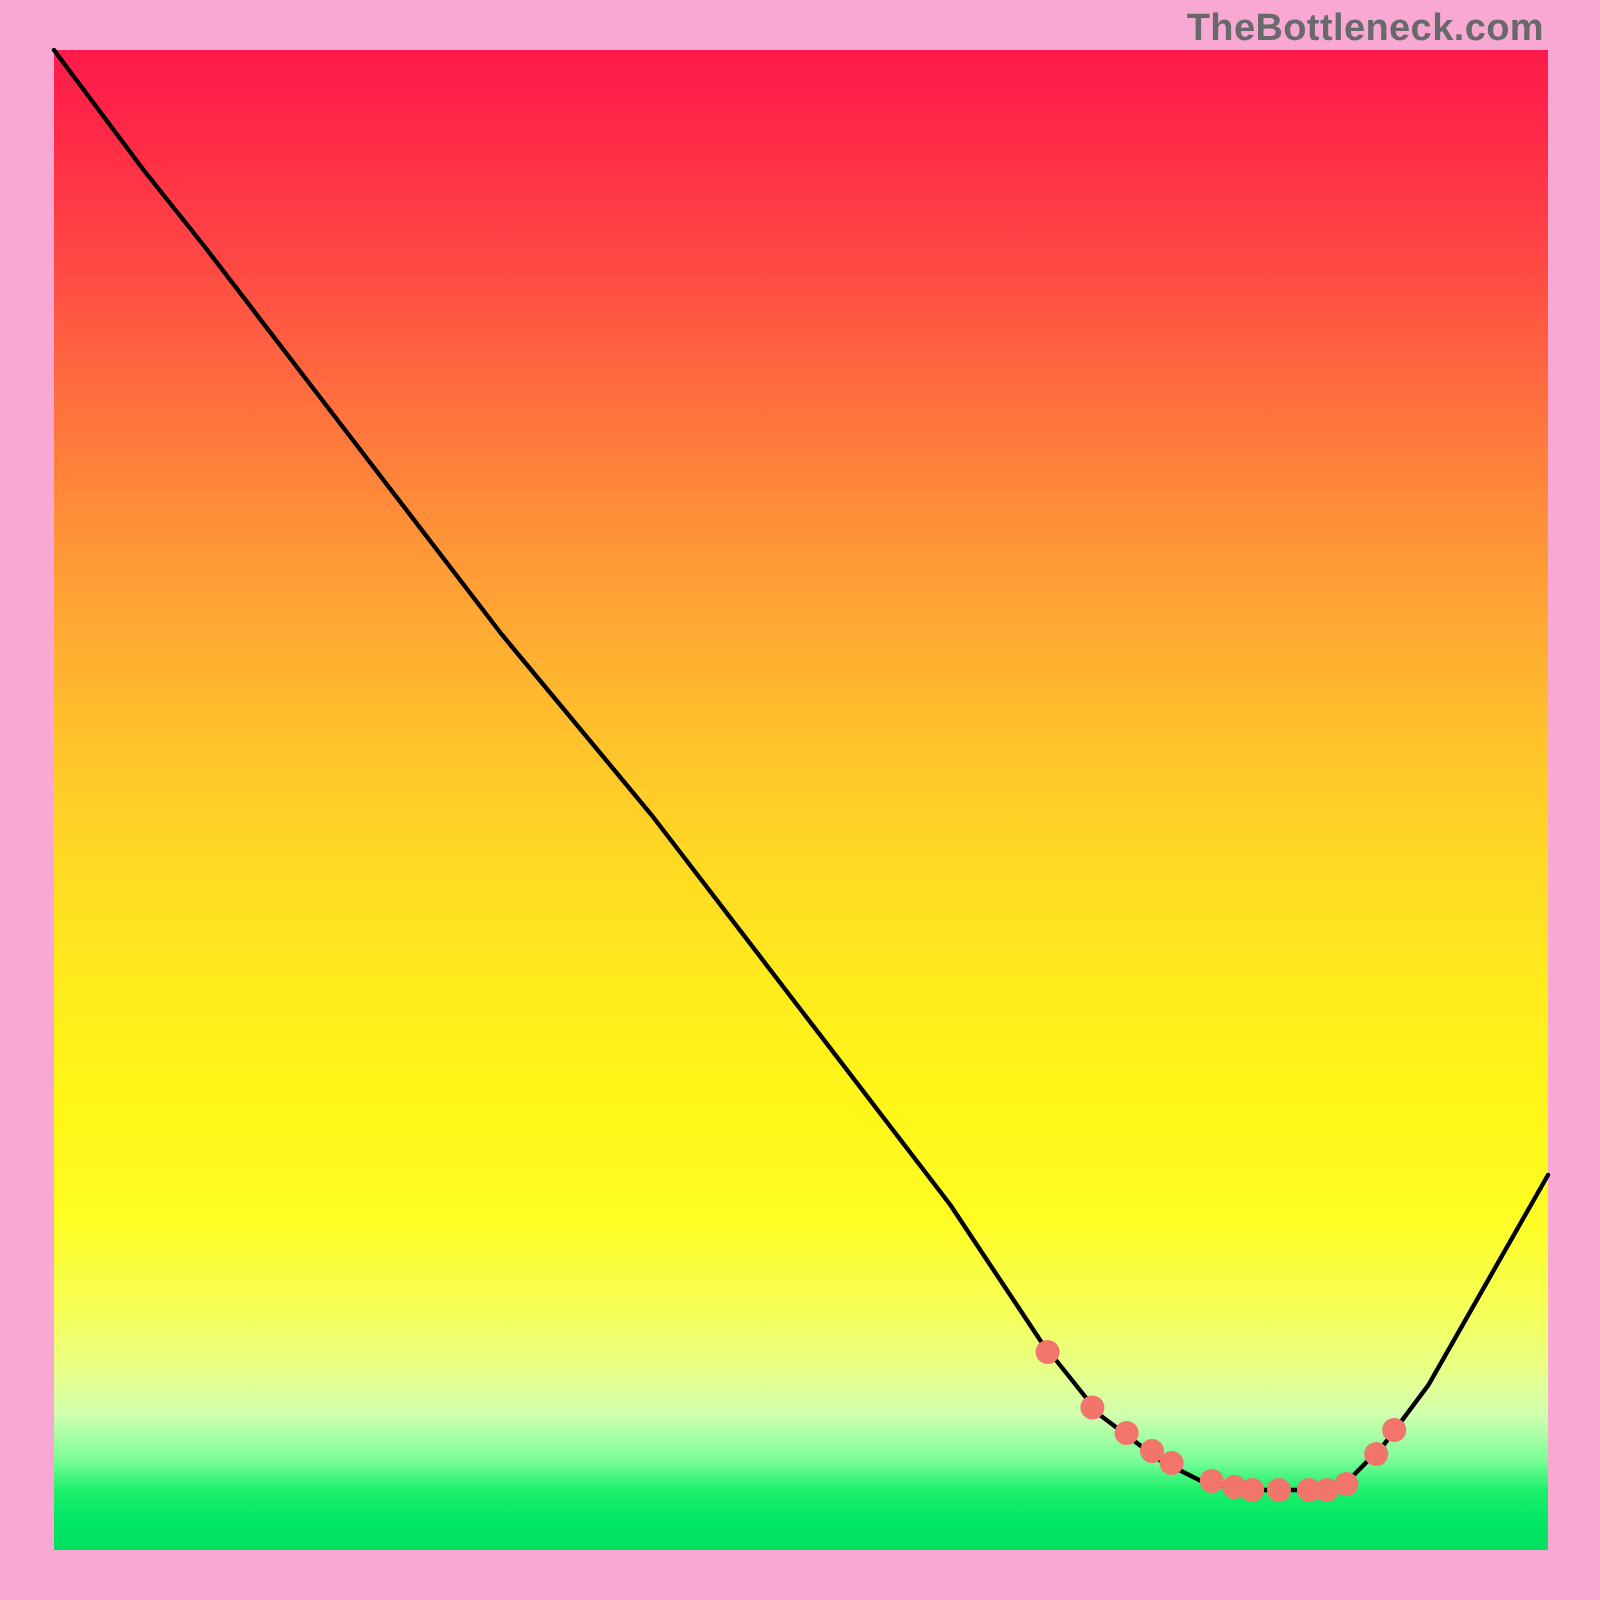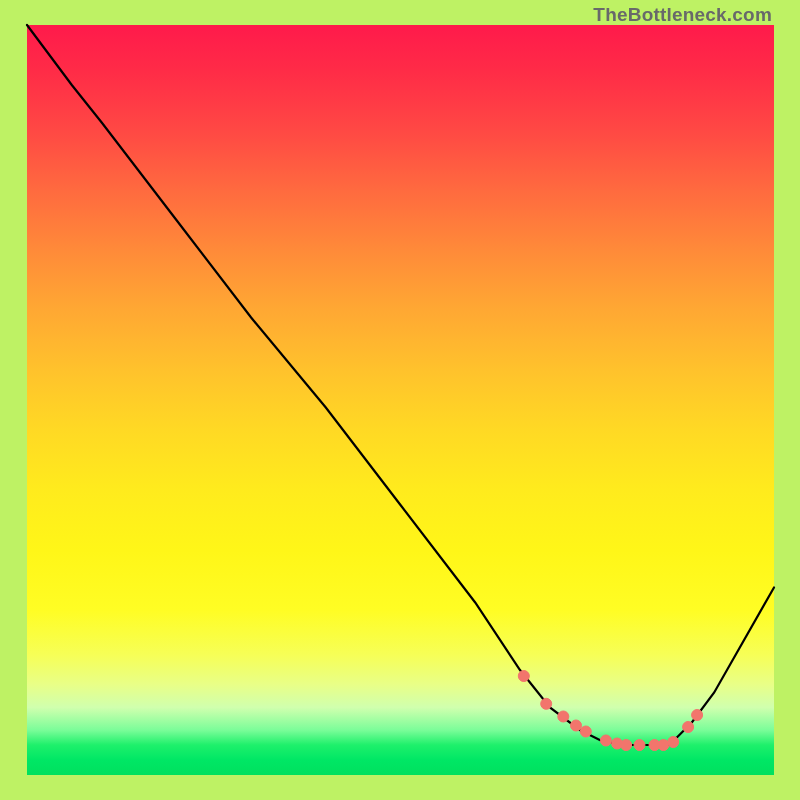--- a/index.html
+++ b/index.html
@@ -9,21 +9,21 @@
     height: 800px;
     background: #000;
     overflow: hidden;
   }
   .frame {
     position: absolute;
     left: 0;
     top: 0;
     width: 800px;
     height: 800px;
-    background: #bef264;
+    background: #f9a8d4;
   }
   .plot {
     position: absolute;
     left: 27px;
     top: 25px;
     width: 747px;
     height: 750px;
     background: linear-gradient(
       to bottom,
       #ff1a4b 0%,

